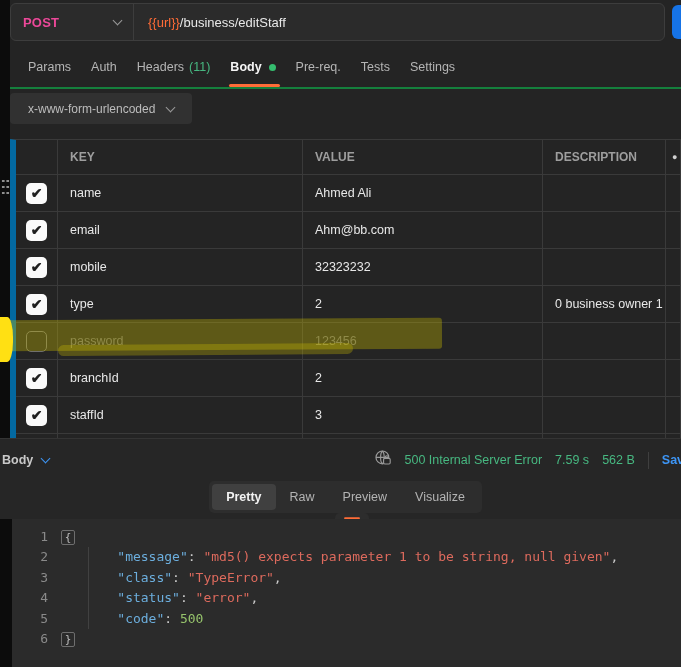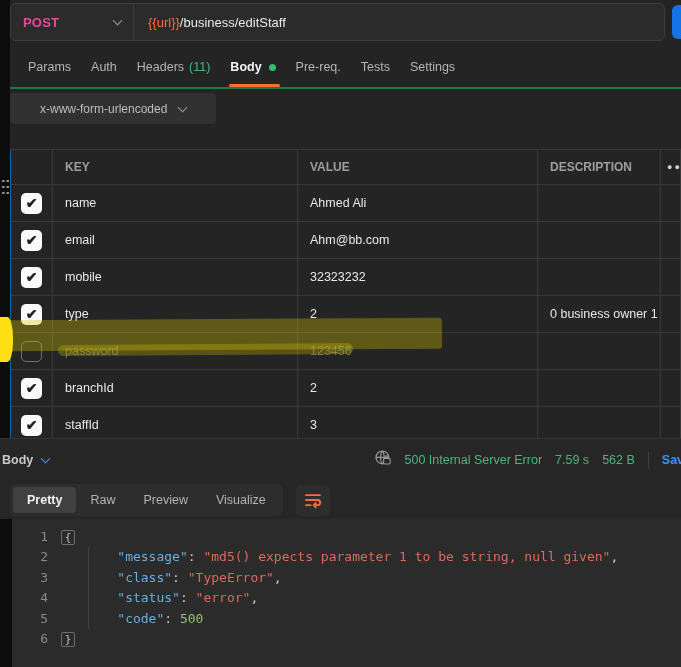--- a/index.html
+++ b/index.html
@@ -31,23 +31,23 @@
   .chev{display:inline-block;width:7px;height:7px;border-right:1.6px solid #9a9a9a;border-bottom:1.6px solid #9a9a9a;transform:rotate(45deg);margin-top:-3px;}
   .chev.blue{border-color:var(--blue);}
   
   .tabs{height:42px;display:flex;padding-left:8px;border-bottom:2px solid #15803d;}
   .tab{position:relative;height:100%;display:flex;align-items:center;padding:0 10px;font-size:12.5px;color:#b5b5b5;cursor:pointer;}
   .tab .count{color:var(--green);margin-left:5px;}
   .tab .dot{width:7px;height:7px;border-radius:50%;background:#35bd6f;margin-left:7px;}
   .tab.active{color:#f5f5f5;font-weight:700;}
   .tab.active::after{content:"";position:absolute;left:9px;right:6px;bottom:0;height:3px;background:var(--accent);border-radius:2px;}
   
-  .chip{display:inline-flex;align-items:center;gap:12px;height:31px;margin-top:4px;padding:0 30px;background:#313131;border-radius:4px;font-size:12px;color:#bdbdbd;cursor:pointer;}
-  
-  .ptable{margin-top:25px;display:grid;grid-template-columns:42px 245px 240px 123px 1fr;border-top:1px solid #3a3a3a;border-left:1px solid #0369a1;}
+  .chip{display:inline-flex;align-items:center;gap:12px;height:31px;margin-top:4px;padding:0 18px;background:#313131;border-radius:4px;font-size:12px;color:#bdbdbd;cursor:pointer;}
+  
+  .ptable{margin-top:15px;display:grid;grid-template-columns:42px 245px 240px 123px 1fr;border-top:1px solid #3a3a3a;border-left:6px solid #0369a1;}
   .cell{border-right:1px solid #3a3a3a;border-bottom:1px solid #3a3a3a;display:flex;align-items:center;min-height:37px;padding-left:12px;font-size:12.5px;color:#e8e8e8;overflow:hidden;white-space:nowrap;}
   .cell.cb{justify-content:center;padding-left:0;}
   .cell.hd{min-height:35px;font-size:12px;font-weight:700;color:#9e9e9e;}
   .cell.dim{color:#6f6f6f;}
   .cell.more-hd{padding-left:6px;font-size:9px;letter-spacing:2px;color:#d0d0d0;}
   .checkbox{width:21px;height:21px;border-radius:5px;display:flex;align-items:center;justify-content:center;cursor:pointer;}
   .checkbox.checked{background:#fafafa;}
   .checkbox.checked .mark{color:#1f1f1f;font-weight:900;font-size:14px;line-height:1;}
   .checkbox.unchecked{border:1.5px solid #6f6f6f;background:transparent;}
   
@@ -60,21 +60,21 @@
   
   .response-pane{position:absolute;left:0;top:438px;width:681px;height:229px;background:#262626;border-top:1px solid #343434;}
   .meta-bar{height:42px;display:flex;align-items:center;}
   .body-select{display:flex;align-items:center;gap:9px;margin-left:2px;cursor:pointer;}
   .body-select .lbl{font-size:12.5px;font-weight:600;color:#c9c9c9;}
   .meta-right{margin-left:auto;margin-right:-10px;display:flex;align-items:center;gap:13px;}
   .meta-green{font-size:12.5px;color:var(--green);white-space:nowrap;}
   .meta-div{width:1px;height:17px;background:#3f3f3f;}
   .save-link{font-size:12.5px;font-weight:700;color:var(--blue);white-space:nowrap;cursor:pointer;}
   
-  .views-bar{height:38px;display:flex;align-items:center;padding-left:10px;}
+  .views-bar{height:38px;display:flex;align-items:center;padding-left:10px;flex-direction:column;}
   .segmented{display:flex;align-items:center;background:#2d2d2d;border-radius:5px;padding:3px;}
   .seg{padding:6px 14px;border-radius:4px;font-size:12.5px;color:#b3b3b3;cursor:pointer;white-space:nowrap;}
   .seg.active{background:#404040;color:#f2f2f2;font-weight:700;}
   .json-btn{margin-left:10px;display:flex;align-items:center;gap:9px;height:31px;padding:0 12px;background:#2d2d2d;border-radius:5px;cursor:pointer;}
   .json-btn .lbl{font-size:12px;font-weight:700;color:#e3e3e3;}
   .wrap-btn{margin-left:13px;width:34px;height:31px;background:#2d2d2d;border-radius:5px;display:flex;align-items:center;justify-content:center;cursor:pointer;}
   
   .code-strip{position:absolute;left:0;top:80px;width:12px;height:149px;background:#0c0c0c;}
   .code-panel{position:absolute;left:12px;top:80px;width:669px;height:149px;background:#2b2b2b;padding-top:8px;
     font-family:"DejaVu Sans Mono",monospace;font-size:13px;line-height:20.4px;}

